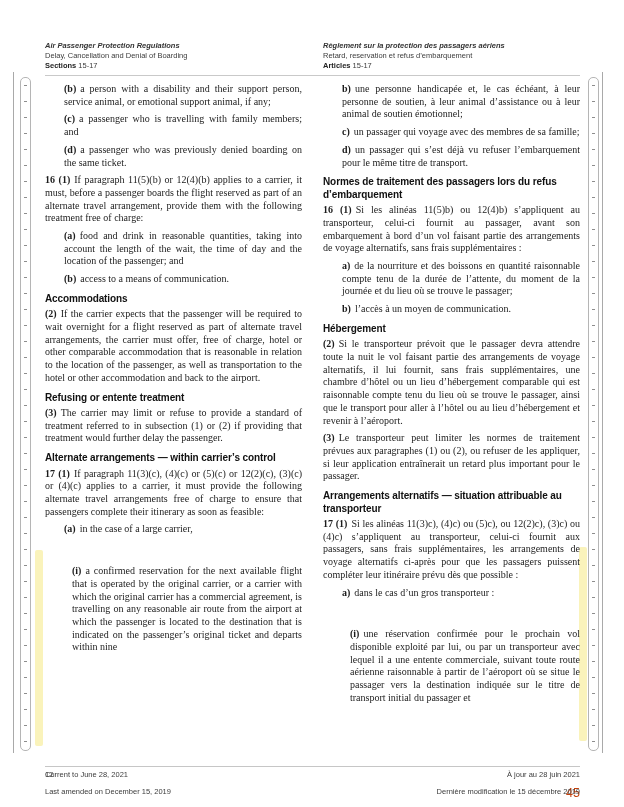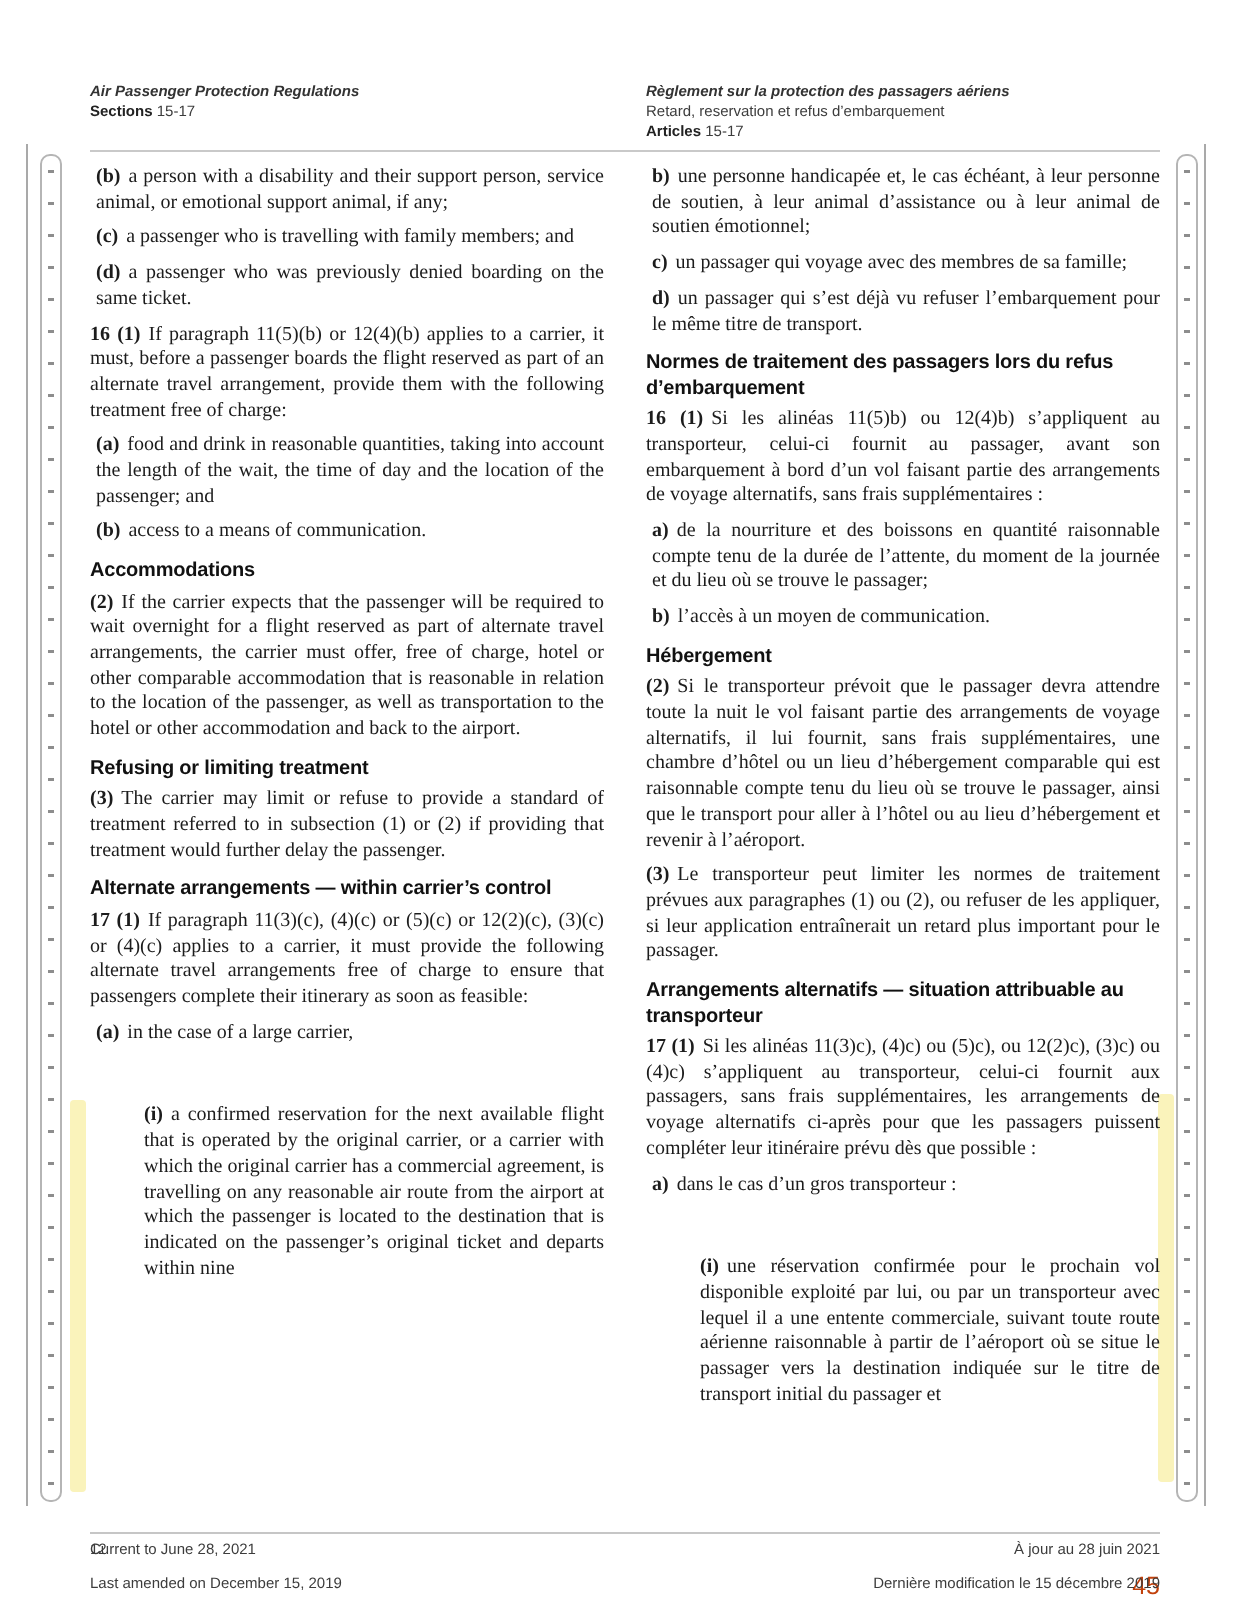--- a/index.html
+++ b/index.html
@@ -28,21 +28,21 @@
   .hdr .ttl{font-weight:bold;font-style:italic;color:#333;}
   .hdr .lbl{font-weight:bold;color:#222;}
   .hdr-rule{position:absolute;left:45px;width:535px;top:75px;border-top:1px solid #c9c9c9;}
 
   
   .content{position:absolute;left:45px;top:83px;width:535px;height:662px;overflow:hidden;
            display:flex;}
   .colmn{width:257px;font-size:10px;line-height:12.7px;text-align:justify;}
   .colmn+.colmn{margin-left:21px;}
   .colmn p{margin:0 0 5px 0;}
-  .colmn p.i1{margin-left:3px;}
+  .colmn p.i1{margin-left:19px;}
   .colmn p.i2{margin-left:27px;margin-top:29px;}
   .colmn h3{font-family:"Liberation Sans",sans-serif;font-weight:bold;font-size:10px;
             letter-spacing:-0.1px;line-height:12.5px;color:#111;margin:7px 0 3px 0;text-align:left;}
   .mk{font-weight:bold;margin-right:4px;}
 
   
   .rev-page{position:absolute;right:44px;top:786px;font-family:"Liberation Sans",sans-serif;
             font-size:12.5px;color:#c2410c;}
   .ftr-rule{position:absolute;left:45px;width:535px;top:766px;border-top:1px solid #c6c6c6;}
   .ftr{position:absolute;left:45px;width:535px;top:770px;
@@ -61,20 +61,21 @@
   <div class="vline left"></div>
   <div class="vline right"></div>
   <div class="marker-strip left"></div>
   <div class="marker-strip right"></div>
   <div class="hl-band left" style="background: rgb(250, 243, 187);"></div>
   <div class="hl-band right" style="background: rgb(250, 243, 187);"></div>
 
   <div class="hdr">
     <div class="hcol">
       <div class="ttl">Air Passenger Protection Regulations</div>
+      <div>Delay, Cancellation and Denial of Boarding</div>
       <div><span class="lbl">Sections</span> <span>15-17</span></div>
     </div>
     <div class="hcol">
       <div class="ttl">Règlement sur la protection des passagers aériens</div>
       <div>Retard, reservation et refus d’embarquement</div>
       <div><span class="lbl">Articles</span> <span>15-17</span></div>
     </div>
   </div>
   <div class="hdr-rule"></div>
 
@@ -82,21 +83,21 @@
 
     <div class="colmn" lang="en">
       <p class="i1"><b class="mk">(b)</b><span>a person with a disability and their support person, service animal, or emotional support animal, if any;</span></p>
       <p class="i1"><b class="mk">(c)</b><span>a passenger who is travelling with family members; and</span></p>
       <p class="i1"><b class="mk">(d)</b><span>a passenger who was previously denied boarding on the same ticket.</span></p>
       <p><b class="mk">16 (1)</b><span>If paragraph 11(5)(b) or 12(4)(b) applies to a carrier, it must, before a passenger boards the flight reserved as part of an alternate travel arrangement, provide them with the following treatment free of charge:</span></p>
       <p class="i1"><b class="mk">(a)</b><span>food and drink in reasonable quantities, taking into account the length of the wait, the time of day and the location of the passenger; and</span></p>
       <p class="i1"><b class="mk">(b)</b><span>access to a means of communication.</span></p>
       <h3>Accommodations</h3>
       <p><b class="mk">(2)</b><span>If the carrier expects that the passenger will be required to wait overnight for a flight reserved as part of alternate travel arrangements, the carrier must offer, free of charge, hotel or other comparable accommodation that is reasonable in relation to the location of the passenger, as well as transportation to the hotel or other accommodation and back to the airport.</span></p>
-      <h3>Refusing or limiting treatment</h3>
+      <h3>Refusing or entente treatment</h3>
       <p><b class="mk">(3)</b><span>The carrier may limit or refuse to provide a standard of treatment referred to in subsection (1) or (2) if providing that treatment would further delay the passenger.</span></p>
       <h3>Alternate arrangements — within carrier’s control</h3>
       <p><b class="mk">17 (1)</b><span>If paragraph 11(3)(c), (4)(c) or (5)(c) or 12(2)(c), (3)(c) or (4)(c) applies to a carrier, it must provide the following alternate travel arrangements free of charge to ensure that passengers complete their itinerary as soon as feasible:</span></p>
       <p class="i1"><b class="mk">(a)</b><span>in the case of a large carrier,</span></p>
       <p class="i2"><b class="mk">(i)</b><span>a confirmed reservation for the next available flight that is operated by the original carrier, or a carrier with which the original carrier has a commercial agreement, is travelling on any reasonable air route from the airport at which the passenger is located to the destination that is indicated on the passenger’s original ticket and departs within nine</span></p>
     </div>
 
     <div class="colmn" lang="fr">
       <p class="i1"><b class="mk">b)</b><span>une personne handicapée et, le cas échéant, à leur personne de soutien, à leur animal d’assistance ou à leur animal de soutien émotionnel;</span></p>
       <p class="i1"><b class="mk">c)</b><span>un passager qui voyage avec des membres de sa famille;</span></p>

